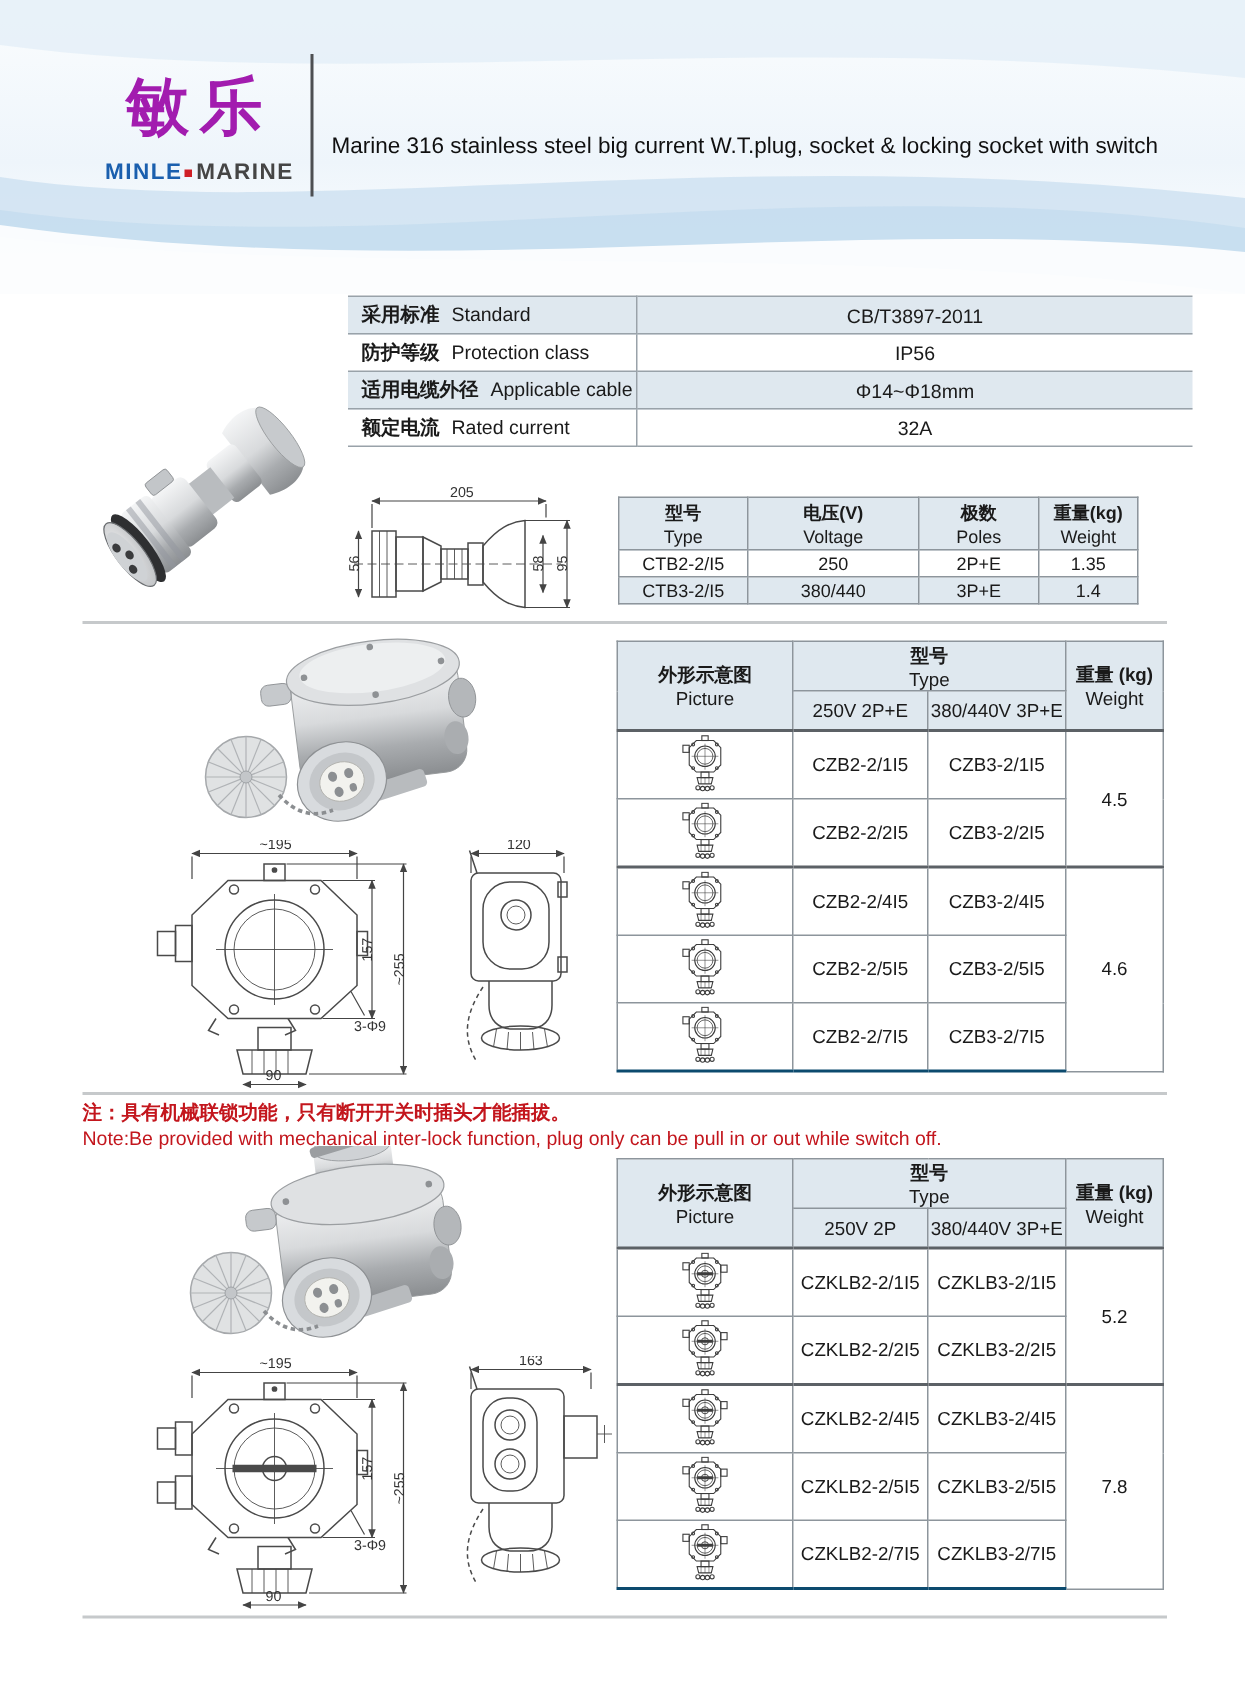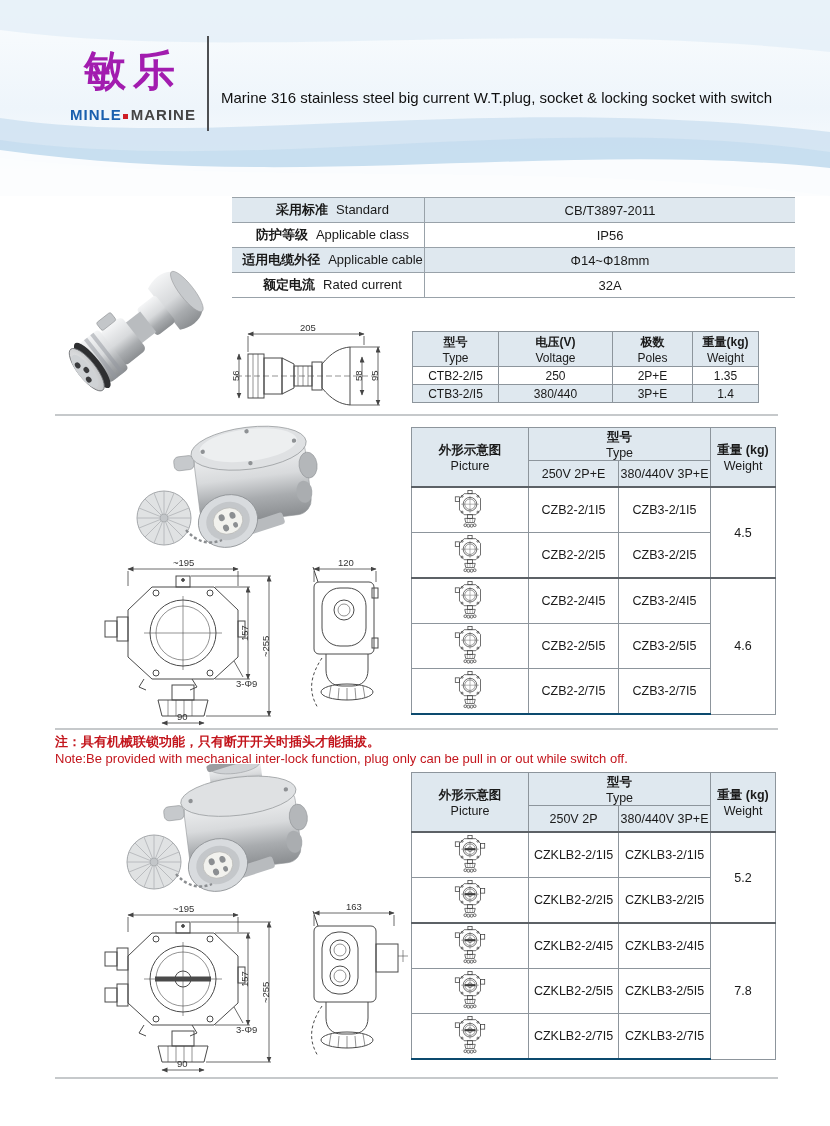--- a/index.html
+++ b/index.html
@@ -17,21 +17,21 @@
   .logo-en .acc{display:inline-block;width:5px;height:5px;background:#cf1f26;margin:0 3px 1px 1px;vertical-align:baseline;}
   .vline{position:absolute;left:207px;top:36px;width:2px;height:95px;background:#4d4f52;}
   .title-zh{position:absolute;left:221px;top:58px;width:600px;font-size:19px;font-weight:bold;color:#101010;white-space:nowrap;}
   .title-en{position:absolute;left:221px;top:89px;width:605px;font-size:15px;color:#101010;white-space:nowrap;}
 
   
   .hr{position:absolute;left:55px;width:723px;height:2px;background:#c6c9cb;}
 
   
   .spec{position:absolute;left:232px;top:197px;width:563px;border-collapse:collapse;table-layout:fixed;}
-  .spec td{border-top:1px solid #99a2a9;border-bottom:1px solid #99a2a9;height:24px;font-size:13px;padding:0;text-align:center;}
+  .spec td{border-top:1px solid #99a2a9;border-bottom:1px solid #99a2a9;height:24px;font-size:13px;padding:0;}
   .spec td.lbl{width:183px;border-right:1px solid #99a2a9;padding-left:9px;}
   .spec tr.shade{background:#dfe8ef;}
   .spec .zh{font-weight:bold;margin-right:8px;}
   .spec .val{text-align:center;}
 
   
   .t1{position:absolute;left:412px;top:331px;width:346px;border-collapse:collapse;table-layout:fixed;
       text-align:center;font-size:12px;}
   .t1 th,.t1 td{border:1px solid #8d959c;padding:0;}
   .t1 thead th{background:#dfe8ef;height:34px;font-weight:normal;}
@@ -140,21 +140,21 @@
   <div class="vline"></div>
   <div class="title-en">Marine 316 stainless steel big current W.T.plug, socket &amp; locking socket with switch</div>
 
   <table class="spec">
     <tbody>
       <tr class="shade">
         <td class="lbl"><span class="zh">采用标准</span><span class="en">Standard</span></td>
         <td class="val">CB/T3897-2011</td>
       </tr>
       <tr>
-        <td class="lbl"><span class="zh">防护等级</span><span class="en">Applicable class</span></td>
+        <td class="lbl"><span class="zh">防护等级</span><span class="en">Protection class</span></td>
         <td class="val">IP56</td>
       </tr>
       <tr class="shade">
         <td class="lbl"><span class="zh">适用电缆外径</span><span class="en">Applicable cable</span></td>
         <td class="val">Φ14~Φ18mm</td>
       </tr>
       <tr>
         <td class="lbl"><span class="zh">额定电流</span><span class="en">Rated current</span></td>
         <td class="val">32A</td>
       </tr>

